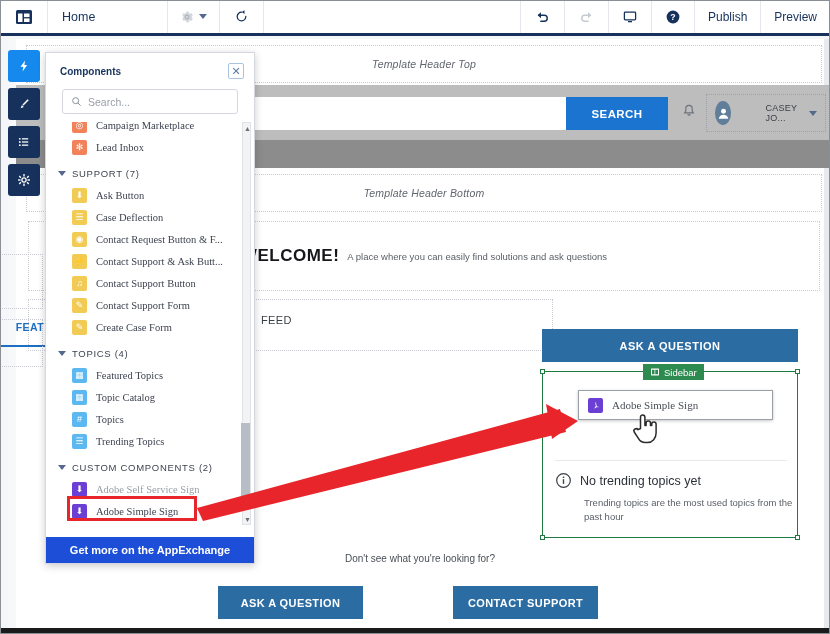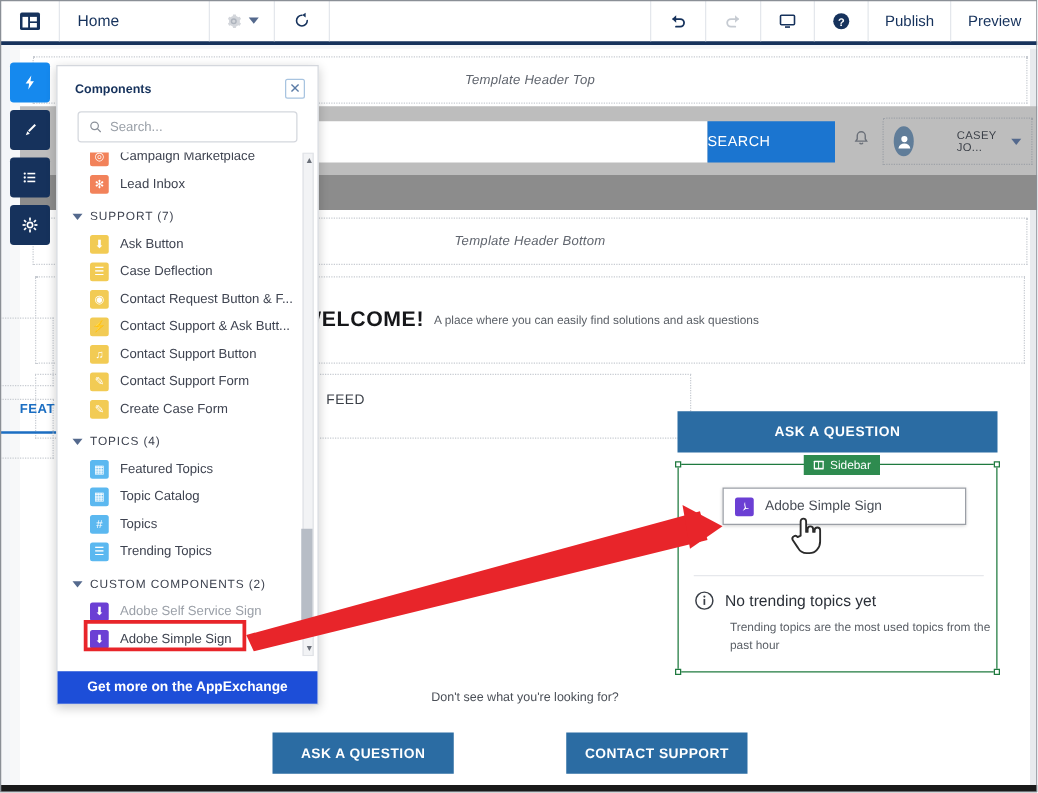--- a/index.html
+++ b/index.html
@@ -104,23 +104,23 @@
   }
   .searchrow {
     position: absolute; left: 170px; top: 12px;
     display: flex; align-items: center;
   }
   .search-input {
     width: 380px; height: 33px; background: #ffffff; border: none;
   }
   .search-btn {
     width: 102px; height: 33px; background: #1b75d0;
-    color: #ffffff; font-size: 11.5px; font-weight: normal;
+    color: #ffffff; font-size: 11.5px; font-weight: bold;
     letter-spacing: .4px;
-    display: flex; align-items: center; 
+    display: flex; align-items: center; justify-content: center;
   }
   .bell {
     position: absolute; left: 665px; top: 18px;
   }
   .userchip {
     position: absolute; left: 690px; top: 9px;
     width: 120px; height: 38px;
     border: 1px dotted #9ea2a8;
     display: flex; align-items: center; gap: 6px; padding: 0 8px;
   }
@@ -279,21 +279,21 @@
   }
   .cico {
     width: 15px; height: 15px; border-radius: 2px;
     display: flex; align-items: center; justify-content: center;
     color: #fff; font-size: 9px; flex: 0 0 auto;
   }
   .ico-orange { background: #f2825a; }
   .ico-yellow { background: #f2cb54; }
   .ico-blue   { background: #5bb8f0; }
   .ico-purple { background: #6b3fd4; }
-  .clabel { font-size: 10.5px; color: #3e4350; white-space: nowrap; overflow: hidden; }
+  .clabel { font-size: 10.5px; color: #3e4350; white-space: nowrap; overflow: hidden; font-family: Liberation Serif, serif; }
   .clabel.dim { color: #9ba0a8; }
 
   .plist-scroll {
     position: absolute; right: 3px; top: 0; bottom: 0; width: 9px;
     background: #f2f3f5; border: 1px solid #e0e2e6;
   }
   .pls-thumb {
     position: absolute; right: 0; width: 9px; height: 86px; top: 300px;
     background: #b7bdc6;
   }

